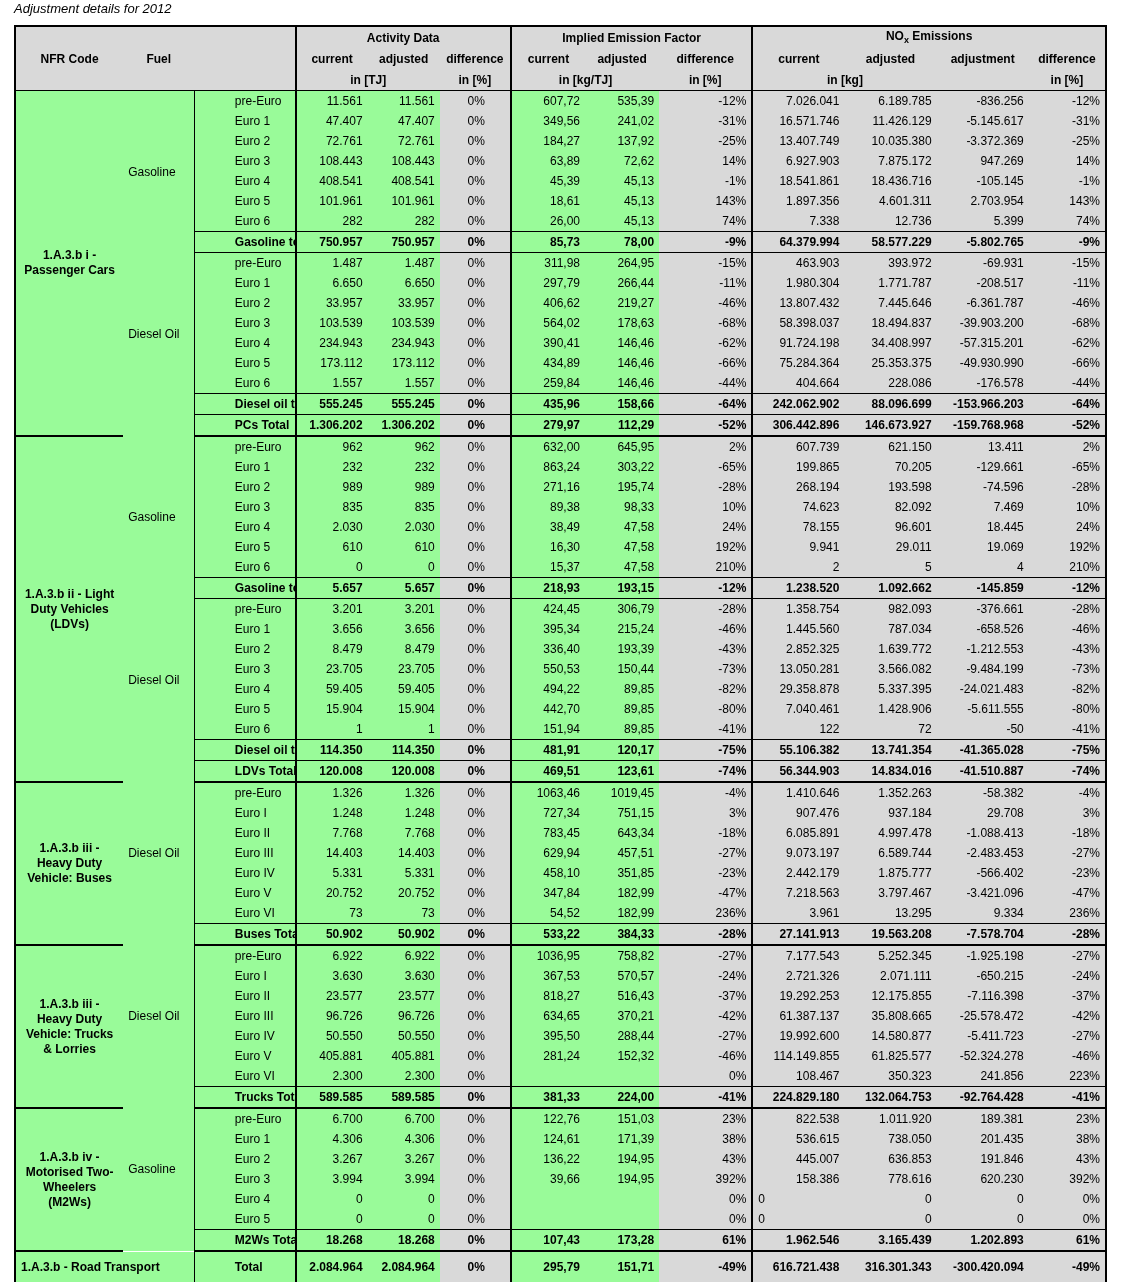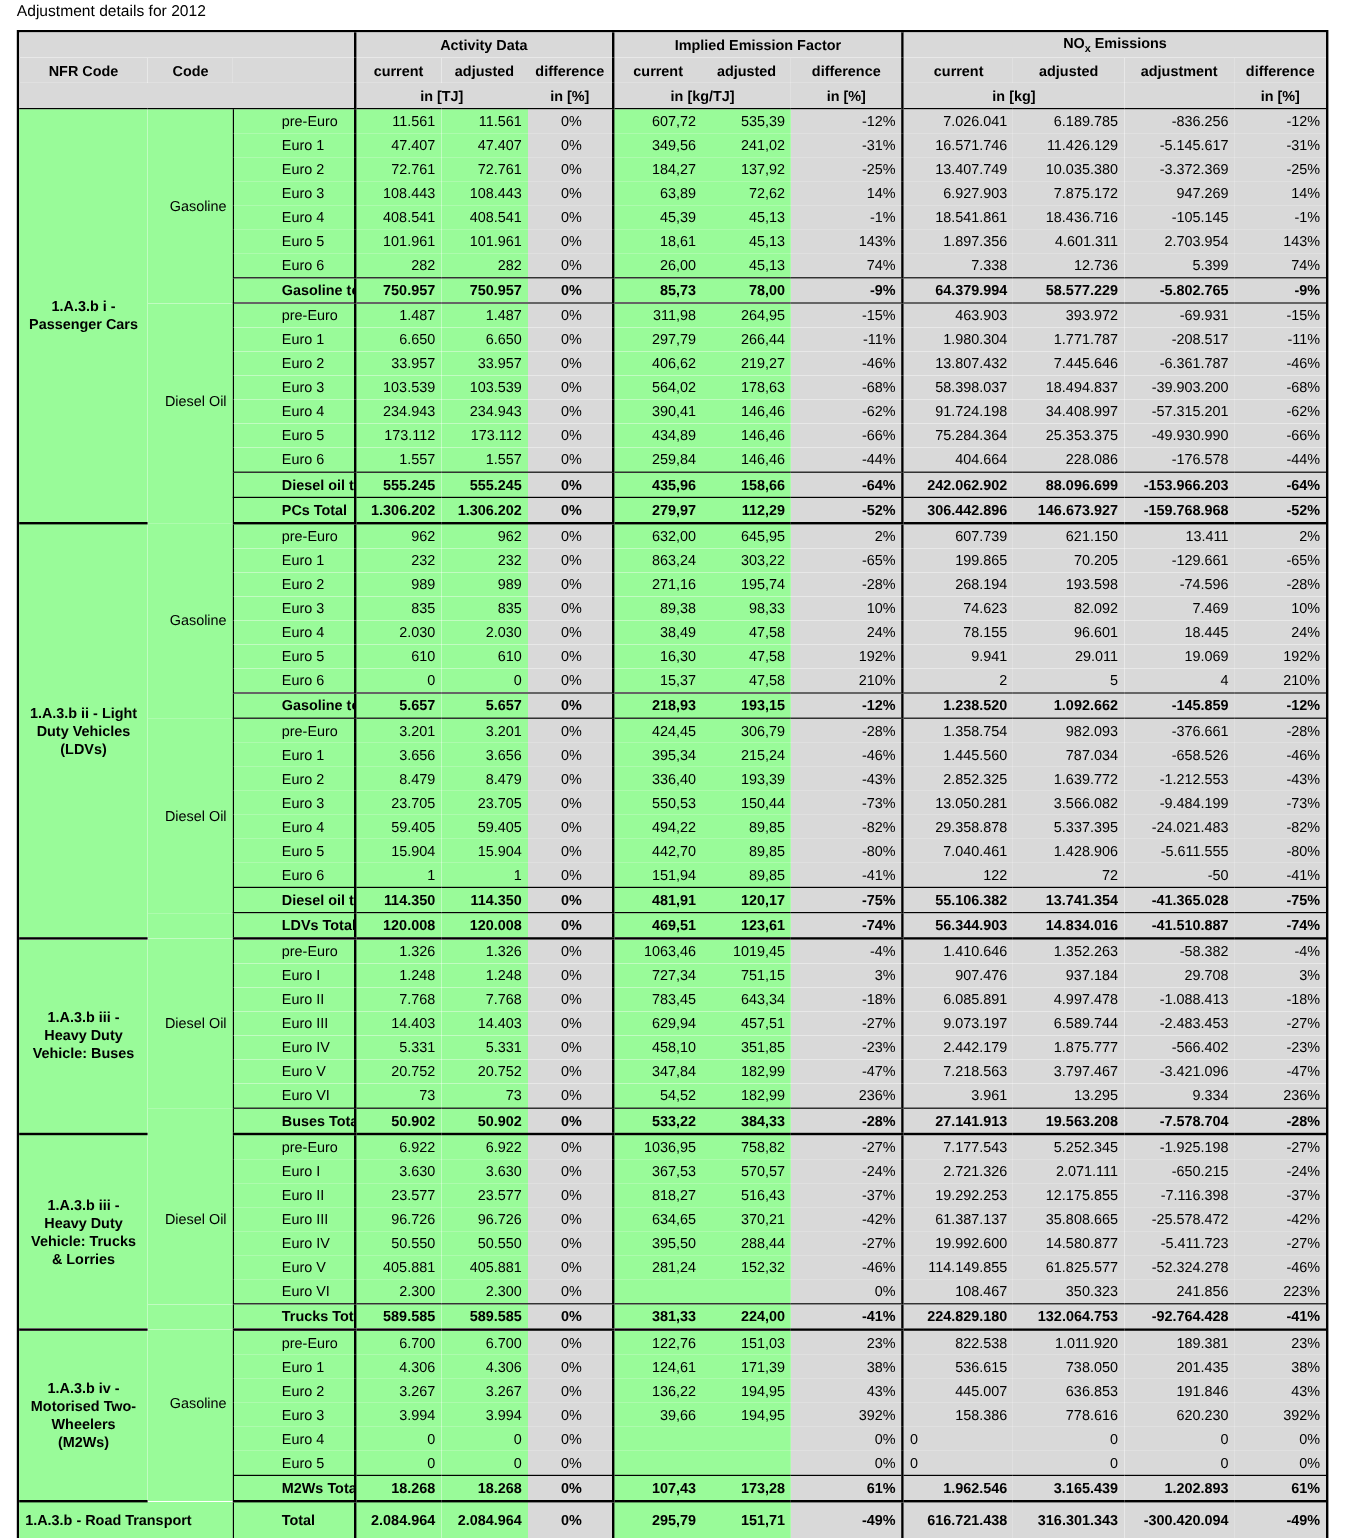--- a/index.html
+++ b/index.html
@@ -1,33 +1,33 @@
 <!DOCTYPE html>
 <html style="--green: #99FB99; --gray: #D9D9D9;"><head>
 <meta charset="utf-8">
 <style>
   :root { --green:#99FB99; --gray:#D9D9D9; }
   html,body { margin:0; padding:0; background:#fff; }
   body { width:1121px; height:1282px; position:relative; font-family:"Liberation Sans",sans-serif; color:#000; }
-  .title { position:absolute; left:14px; top:1px; font-size:13px; font-weight:normal; }
+  .title { position:absolute; left:14px; top:1px; font-size:13px; font-weight:normal;font-style:italic; }
   .frame { position:absolute; left:14px; top:25px; width:1093px; box-sizing:border-box;
            border:2px solid #000; background:#fff; padding:0 0 7px 0; }
   table { border-collapse:collapse; table-layout:fixed; width:1089px; }
   th, td { font-size:12px; padding:0 5px; height:20px; overflow:hidden; white-space:nowrap; vertical-align:middle; }
   thead th { background:var(--gray); font-weight:bold; text-align:center; height:21px; padding:0 2px;margin-left:40px; }
   thead tr.units th { border-bottom:1px solid #000; }
   .bl2 { border-left:2px solid #000; }
   .green { background:var(--green); }
   .gray  { background:var(--gray); }
   td.v { text-align:right; }
   td.v.left { text-align:left; }
   td.pr25 { padding-right:25px; }
   td.lab { background:var(--green); text-align:left; border-left:1px solid #000;padding-left:40px; }
   td.nfr { background:var(--green); text-align:center; font-weight:bold; white-space:normal; line-height:15px; }
-  td.fuel { background:var(--green); text-align:right; }
+  td.fuel { background:var(--green); text-align:left; }
   td.fuelfill { background:var(--green); }
   tr.st td { font-weight:bold; border-top:1px solid #000; border-bottom:1px solid #000; }
   tr.st td.fuelfill { border-top:none; border-bottom:none; }
   tr.end td { border-bottom:2px solid #000; }
   td.bb2 { border-bottom:2px solid #000; }
   tr.grand td { font-weight:bold; height:30px; border-bottom:4px solid #15803d; }
   td.gnfr { background:var(--green); text-align:left; white-space:nowrap; }
   sub { font-size:9px; }
 </style>
 </head>
@@ -54,21 +54,21 @@
     </colgroup>
     <thead>
       <tr>
         <th colspan="3"></th>
         <th colspan="3" class="bl2">Activity Data</th>
         <th colspan="3" class="bl2">Implied Emission Factor</th>
         <th colspan="4" class="bl2"><span>NO</span><sub>x</sub><span> Emissions</span></th>
       </tr>
       <tr>
         <th>NFR Code</th>
-        <th>Code</th>
+        <th>Fuel</th>
         <th></th>
         <th class="bl2">current</th>
         <th>adjusted</th>
         <th>difference</th>
         <th class="bl2">current</th>
         <th>adjusted</th>
         <th>difference</th>
         <th class="bl2">current</th>
         <th>adjusted</th>
         <th>adjustment</th>

